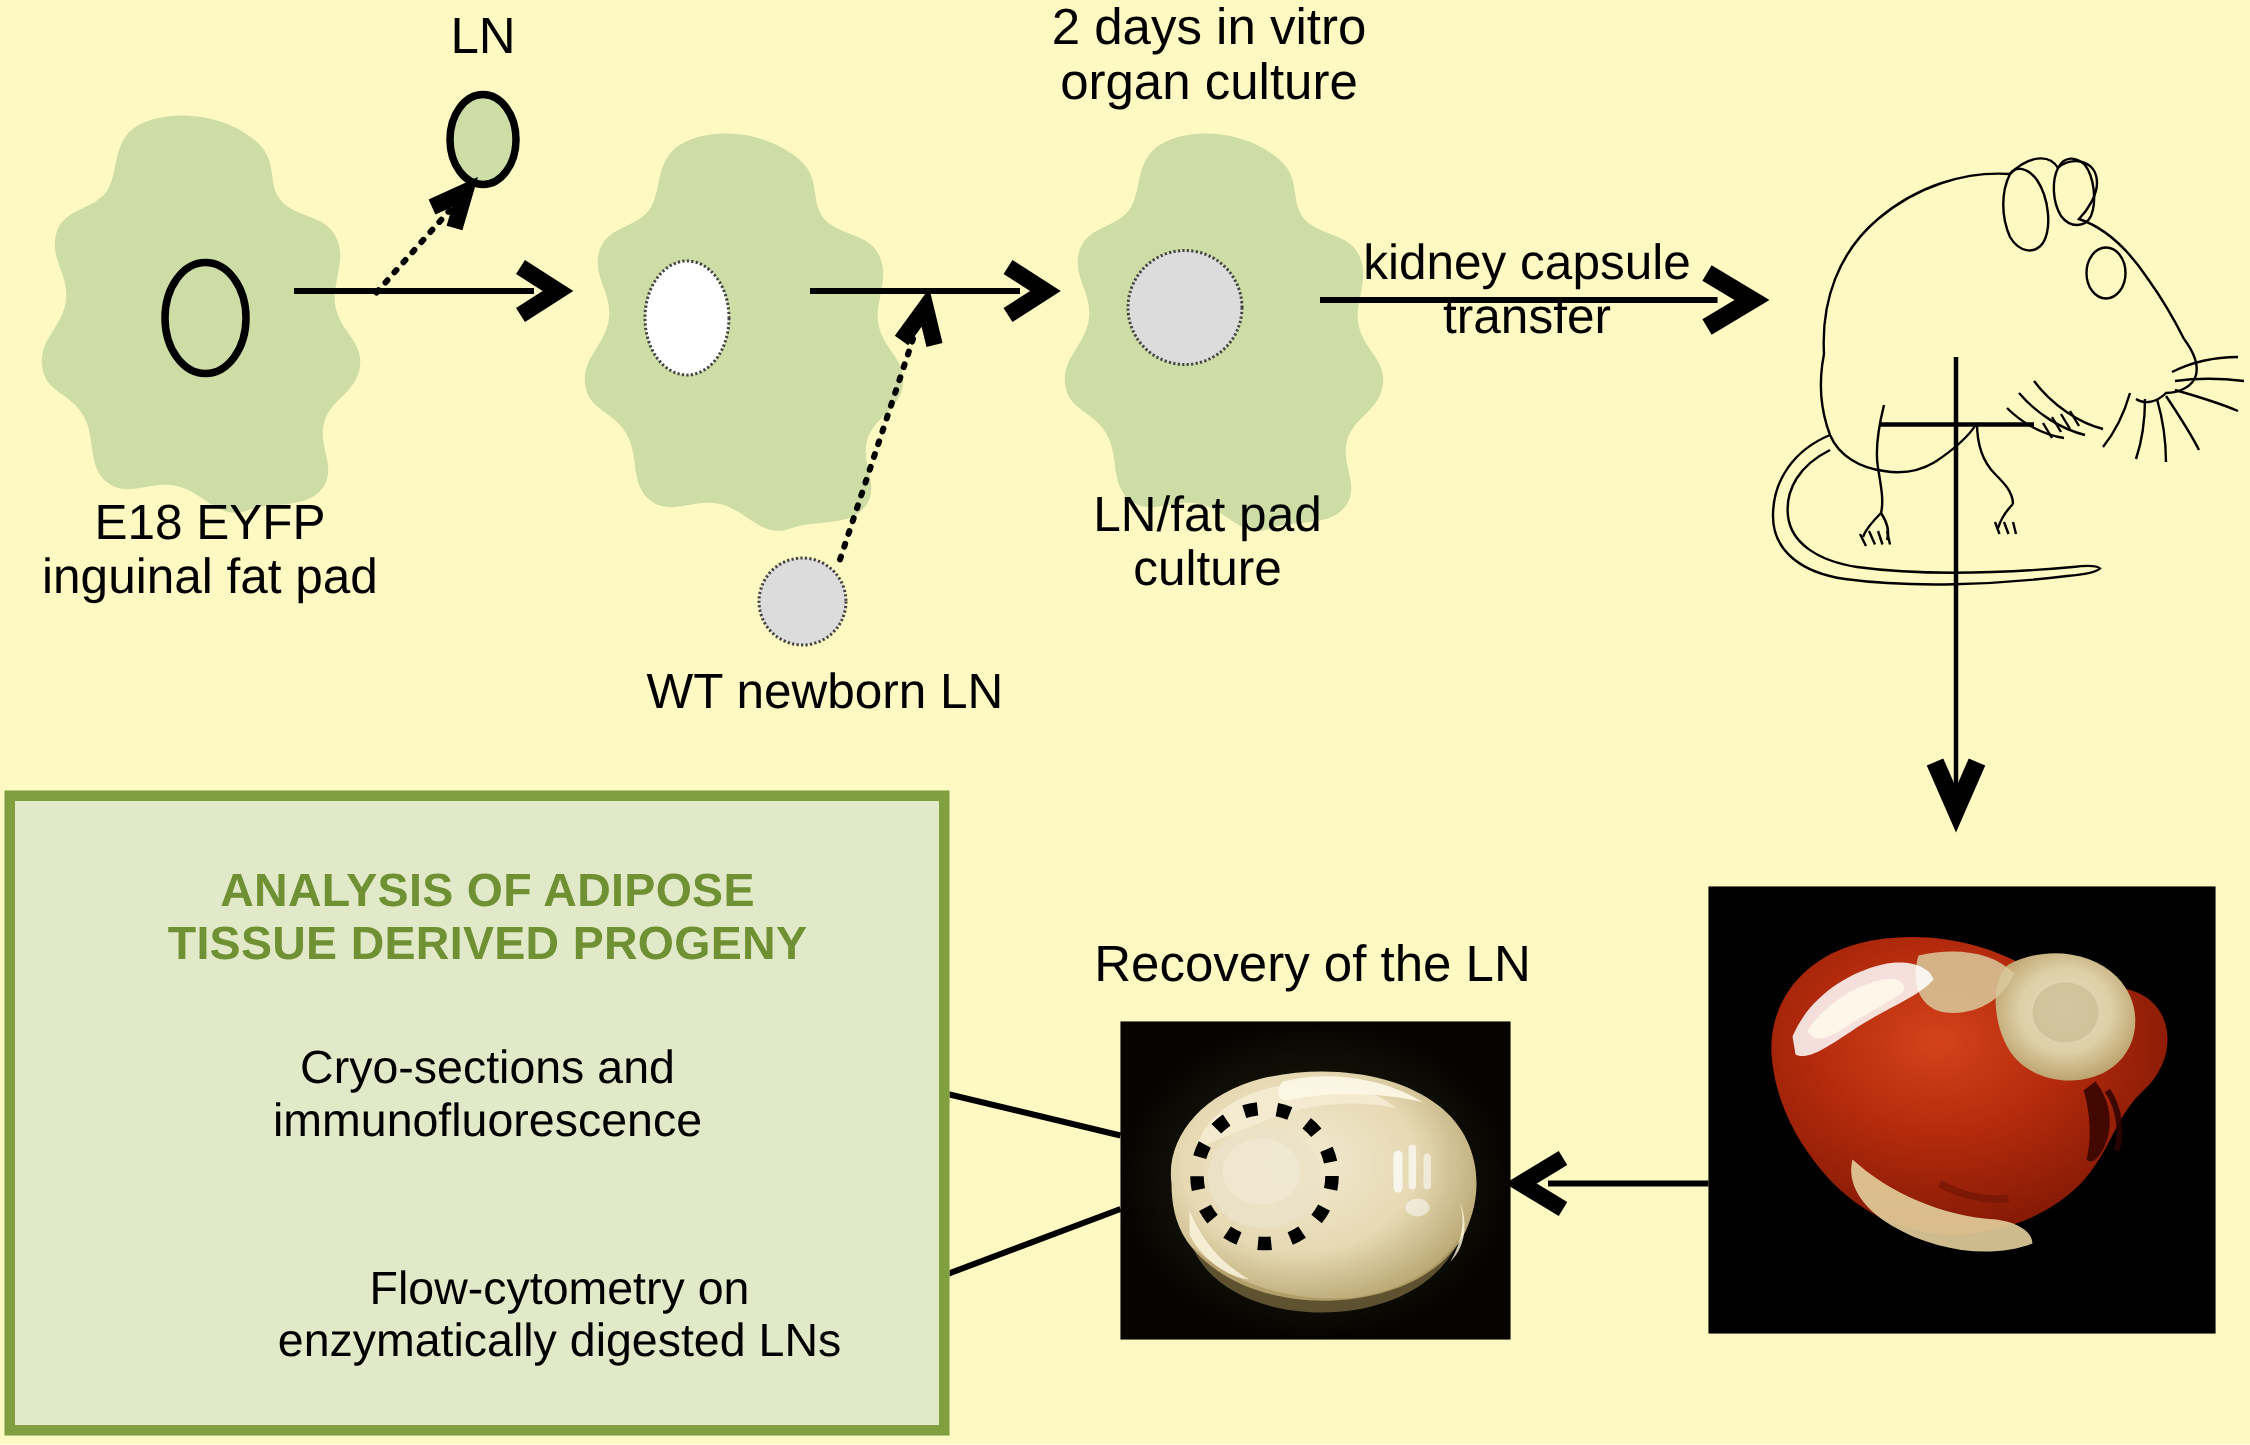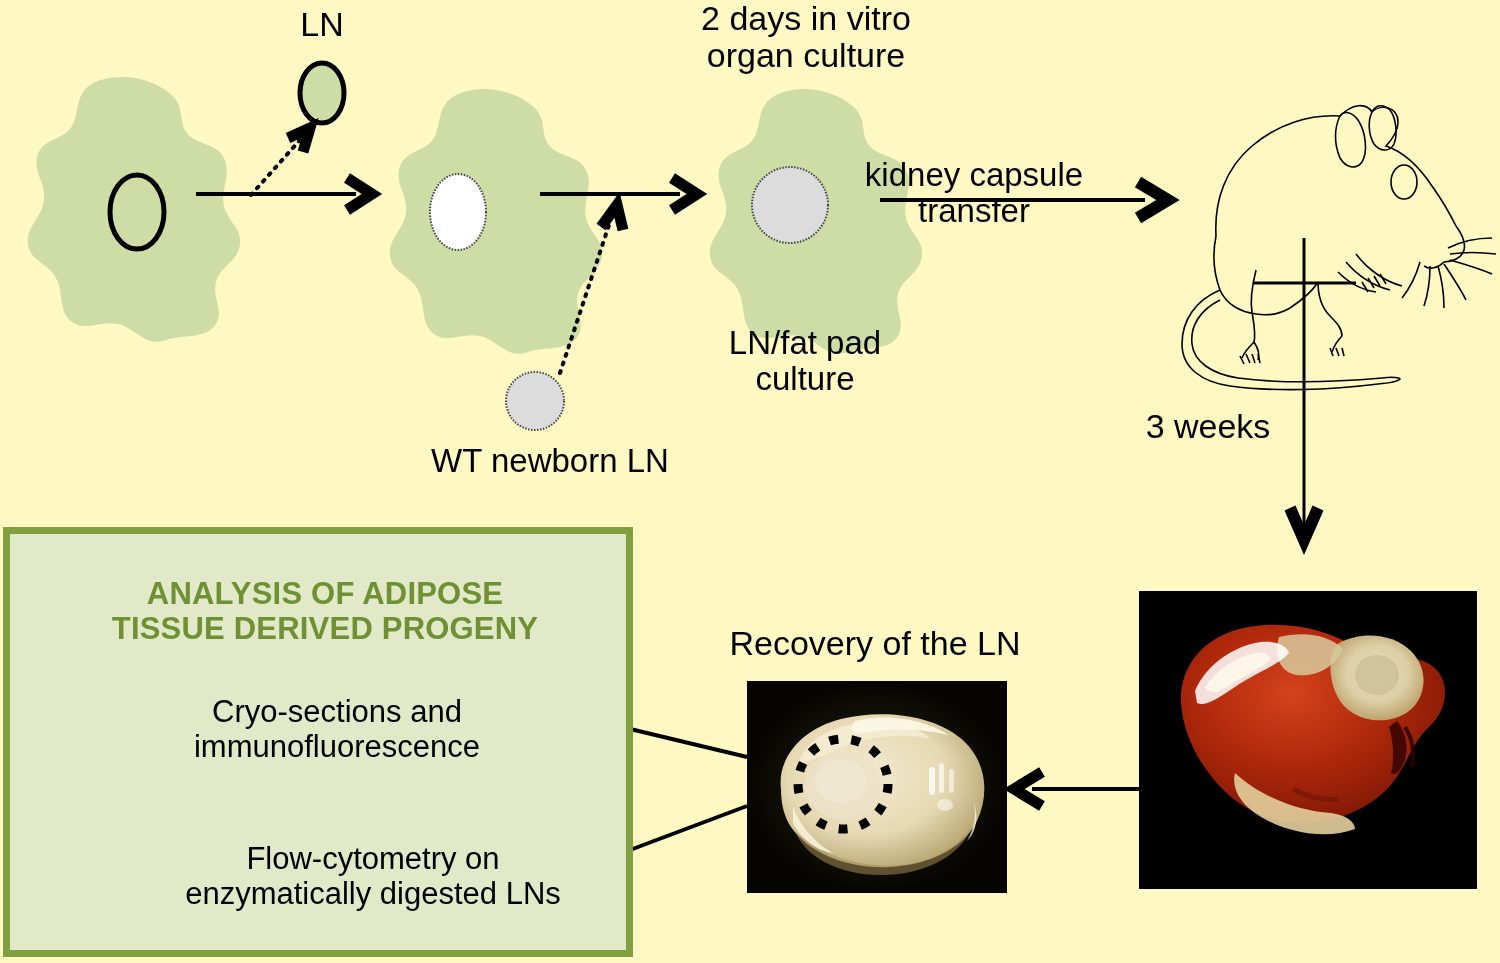--- a/index.html
+++ b/index.html
@@ -256,33 +256,34 @@
       <path d="M596,700 L558,712 L592,730" fill="none" stroke="#000000" stroke-width="11" stroke-linejoin="miter"></path>
     </g>
     <g>
       <line x1="747" y1="806" x2="590" y2="865" stroke="#000000" stroke-width="4"></line>
       <path d="M594,846 L568,877 L606,880" fill="none" stroke="#000000" stroke-width="11" stroke-linejoin="miter"></path>
     </g>
   </svg>
 
   <div class="lbl" style="left:282px; top:6px; width:80px; font-size:34px;">LN</div>
 
+  <div class="lbl" style="left:10px; top:330px; width:260px; font-size:33px;">E18 EYFP
+inguinal fat pad</div>
 
   <div class="lbl" style="left:646px; top:0px; width:320px; font-size:34px;">2 days in vitro
 organ culture</div>
 
   <div class="lbl" style="left:400px; top:443px; width:300px; font-size:33px;">WT newborn LN</div>
 
   <div class="lbl" style="left:690px; top:325px; width:230px; font-size:33px;">LN/fat pad
 culture</div>
 
-  <div class="lbl" style="left:841px; top:157px; width:266px; font-size:33px; top:157px;">kidney capsule
+  <div class="lbl" style="left:885px; top:157px; width:266px; font-size:33px; top:157px;">kidney capsule
 transfer</div>
 
-  <div class="lbl" style="left:1128px; top:408px; width:160px; font-size:34px;">3 weeks</div>
 
   <div class="lbl" style="left:690px; top:625px; width:370px; font-size:34px;text-align:center;">Recovery of the LN</div>
 
   <div class="photo photo-kidney">
     <svg viewBox="0 0 338 298" width="338" height="298">
       <rect x="0" y="0" width="338" height="298" fill="#000000"></rect>
 
       <path d="M42,112 C40,78 62,48 100,38 C140,28 184,36 216,56
                C246,74 272,60 292,74 C312,88 310,118 290,136
                C272,152 268,176 250,196 C230,218 196,232 164,232
@@ -342,19 +343,19 @@
 
       <path d="M226,120 C232,134 230,150 220,160 C228,146 230,132 226,120 Z" fill="#fff7dd" opacity="0.8"></path>
 
       <circle cx="96" cy="103" r="45" fill="none" stroke="#000000" stroke-width="9" stroke-dasharray="9,13" stroke-linecap="butt"></circle>
     </svg>
   </div>
 
   <div class="analysis-box">
     <div class="analysis-title">ANALYSIS OF ADIPOSE
 TISSUE DERIVED PROGENY</div>
-    <div class="analysis-item" style="left:12px; top:160px;">Cryo-sections and
+    <div class="analysis-item" style="left:0; top:160px;">Cryo-sections and
 immunofluorescence</div>
     <div class="analysis-item" style="left:0; top:307px;margin-left:48px;">Flow-cytometry on
 enzymatically digested LNs</div>
   </div>
 
 </div>
 
 </body></html>

